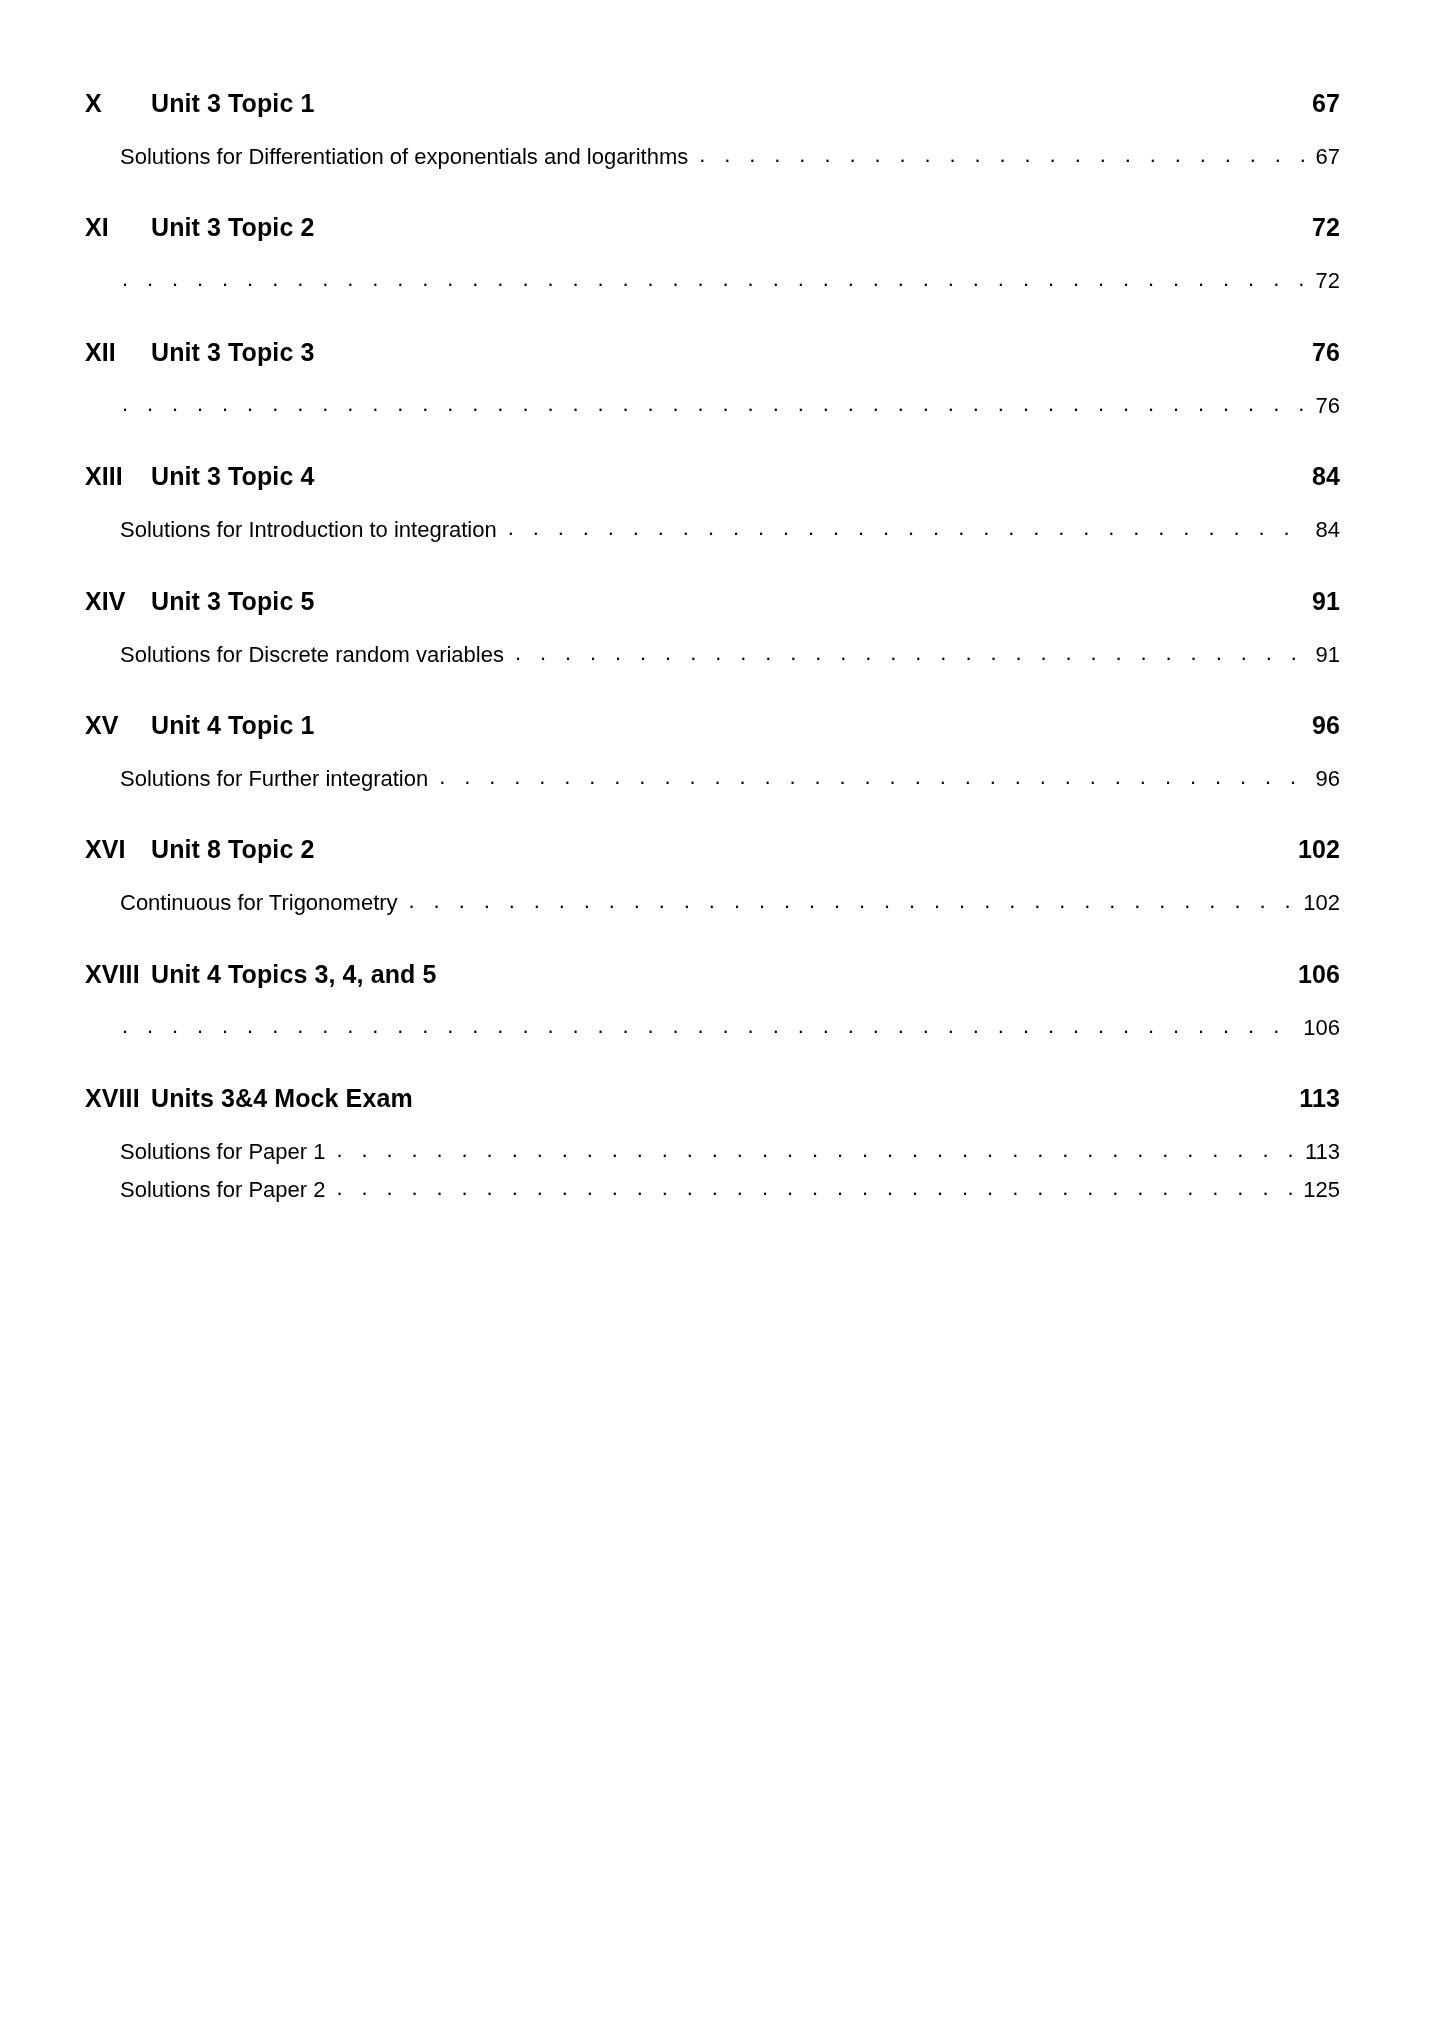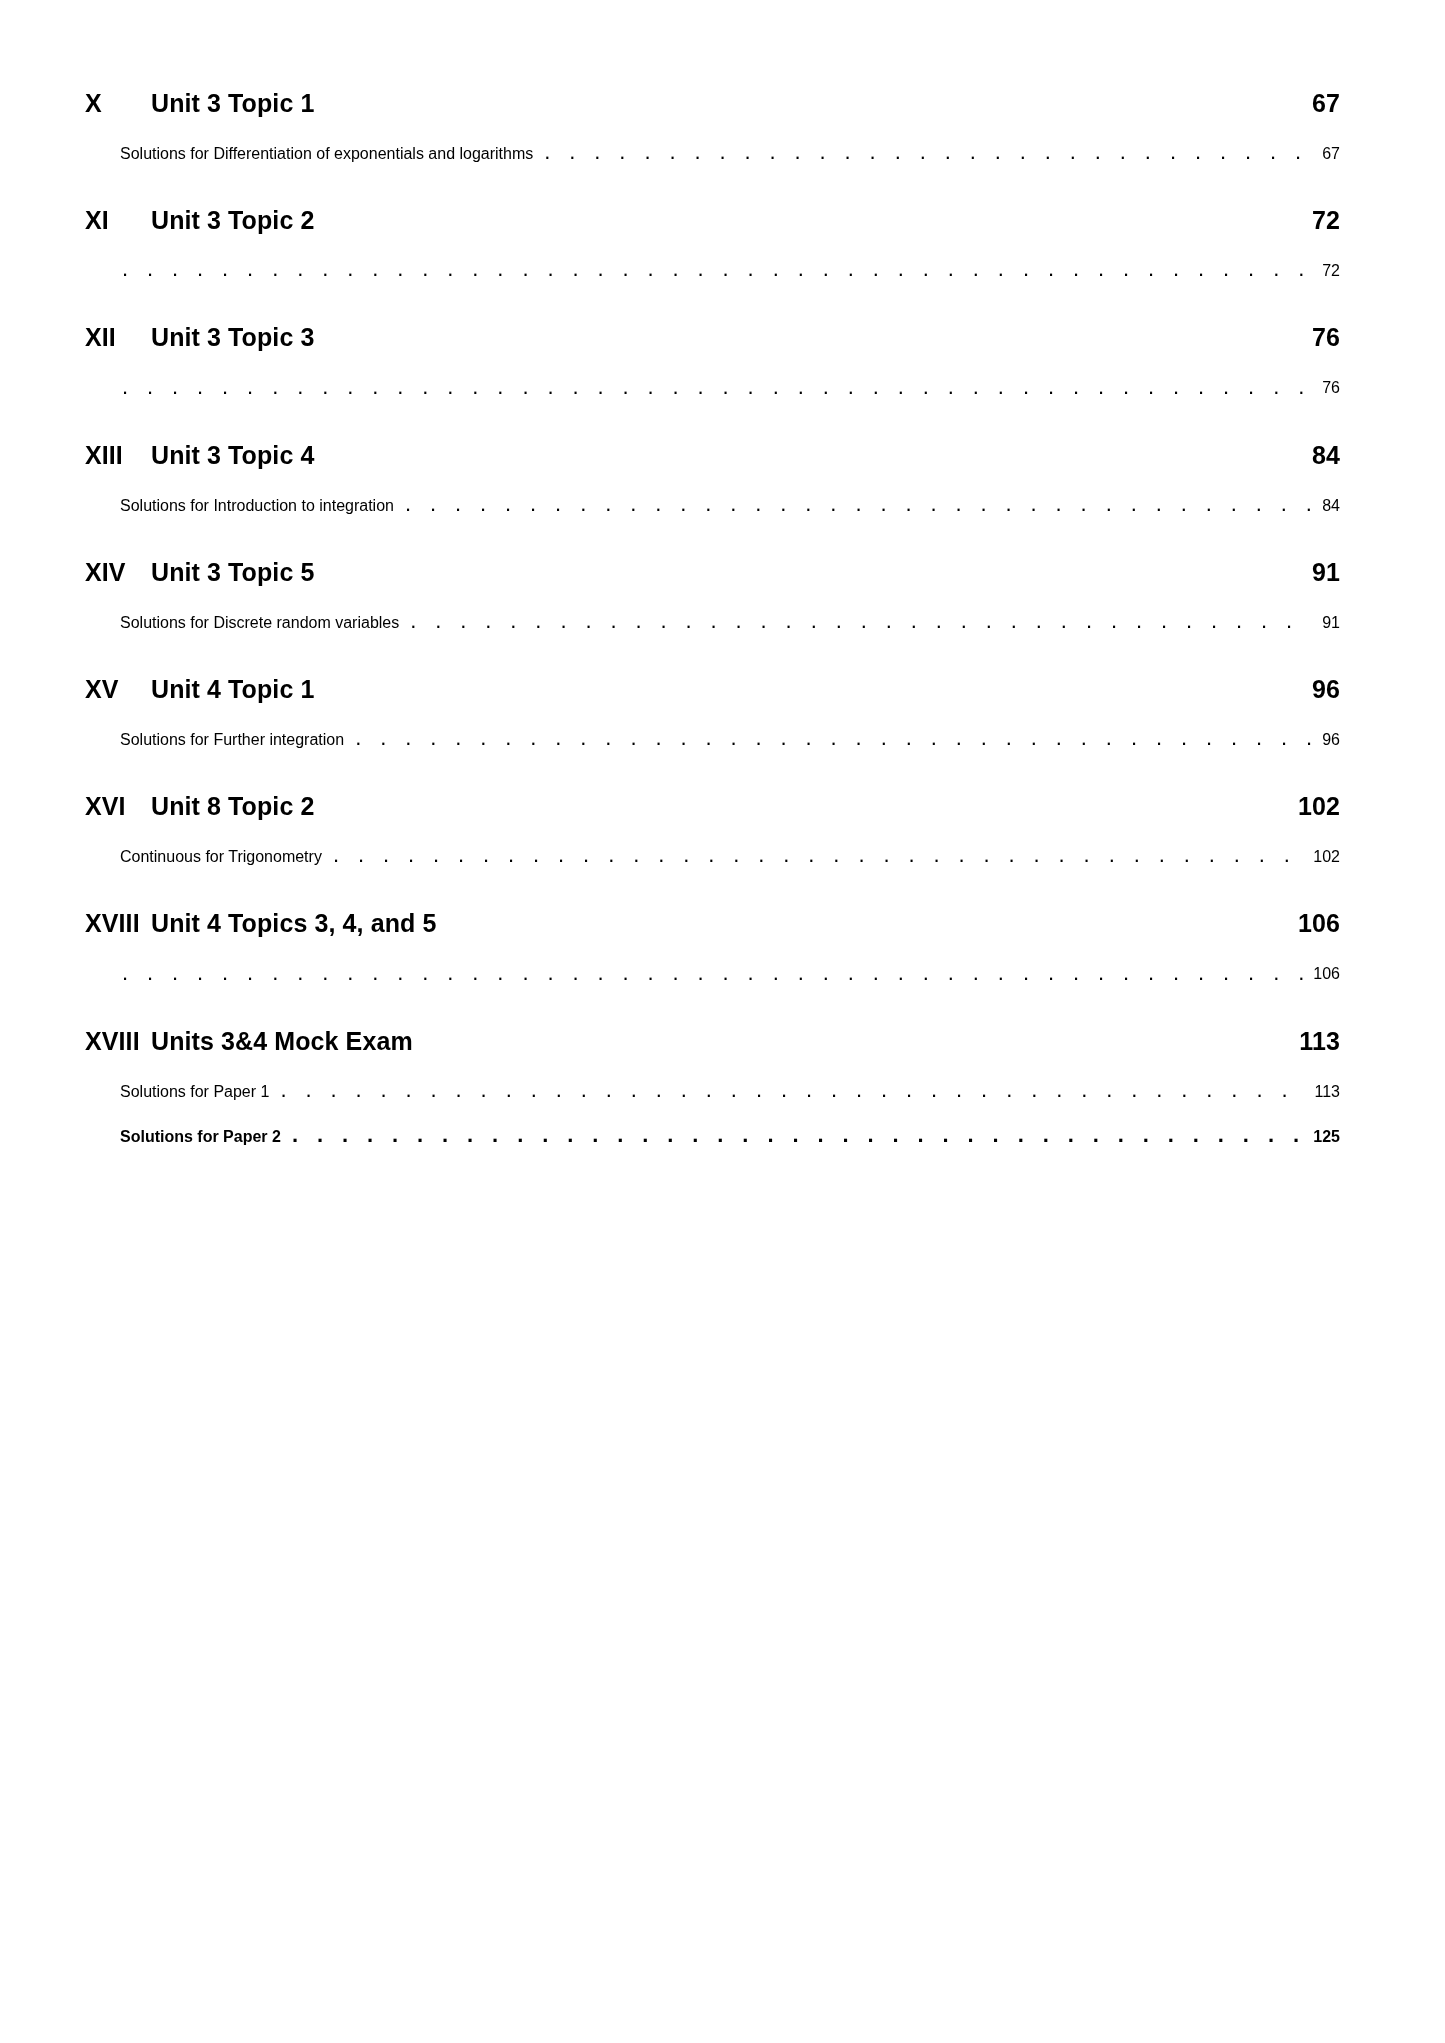--- a/index.html
+++ b/index.html
@@ -57,32 +57,31 @@
   }
   .chapter-page {
     flex: 0 0 auto;
     text-align: right;
     white-space: nowrap;
   }
 
   
   .entry-row {
     display: flex;
-    align-items: flex-end;
+    align-items: flex-start;
     width: 100%;
     font-weight: normal;
-    font-size: 16px;
+    font-size: 22px;
     line-height: 1.2;
     margin-top: 26px;
     padding-left: 35px;
     box-sizing: border-box;
   }
   .entry-row.tight {
-    margin-top: 26px;
-    font-weight: bold;
+    margin-top: 11px;
   }
   .entry-label {
     flex: 0 0 auto;
     white-space: nowrap;
     padding-right: 9px;
   }
   .entry-leader {
     flex: 1 1 auto;
     position: relative;
     height: 1em;

